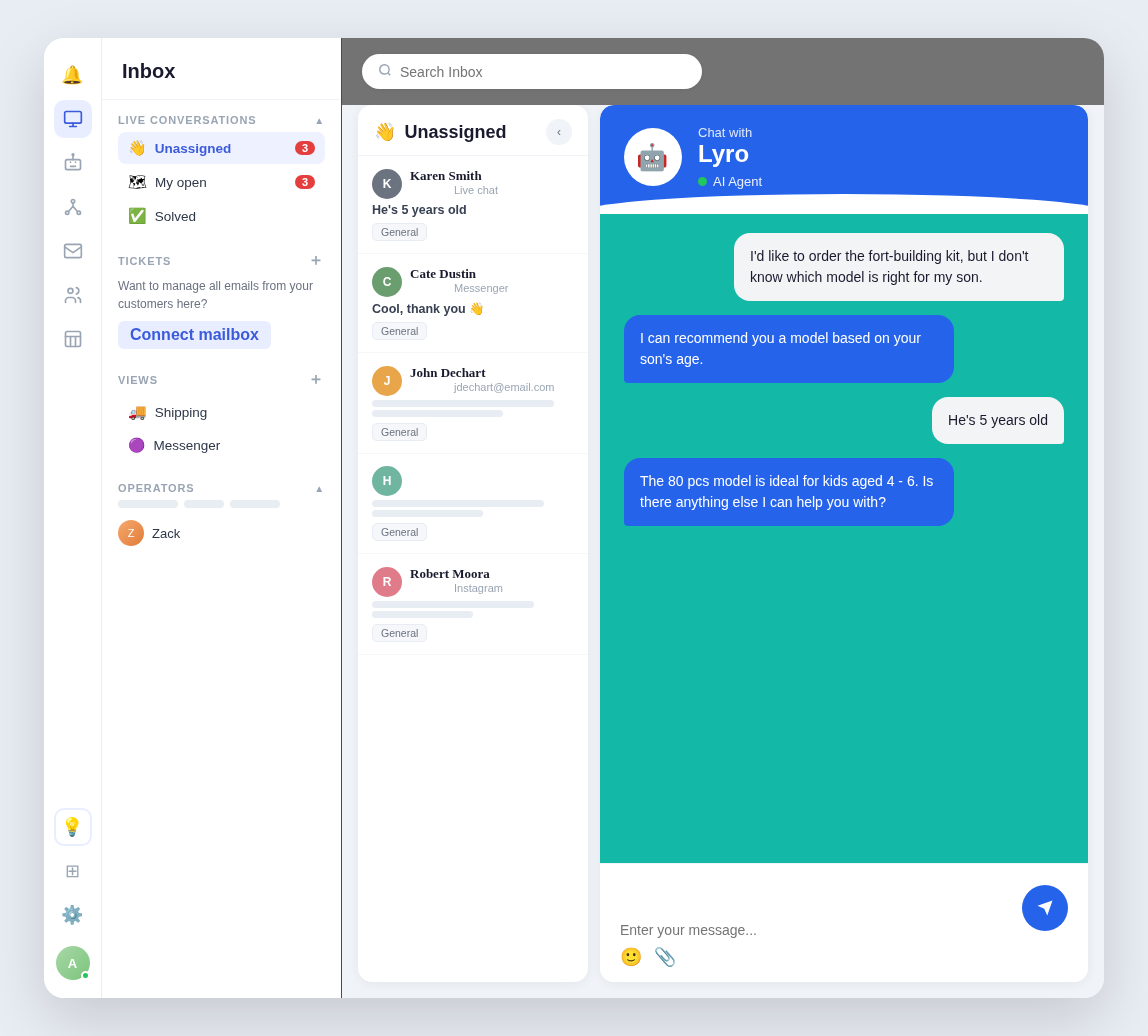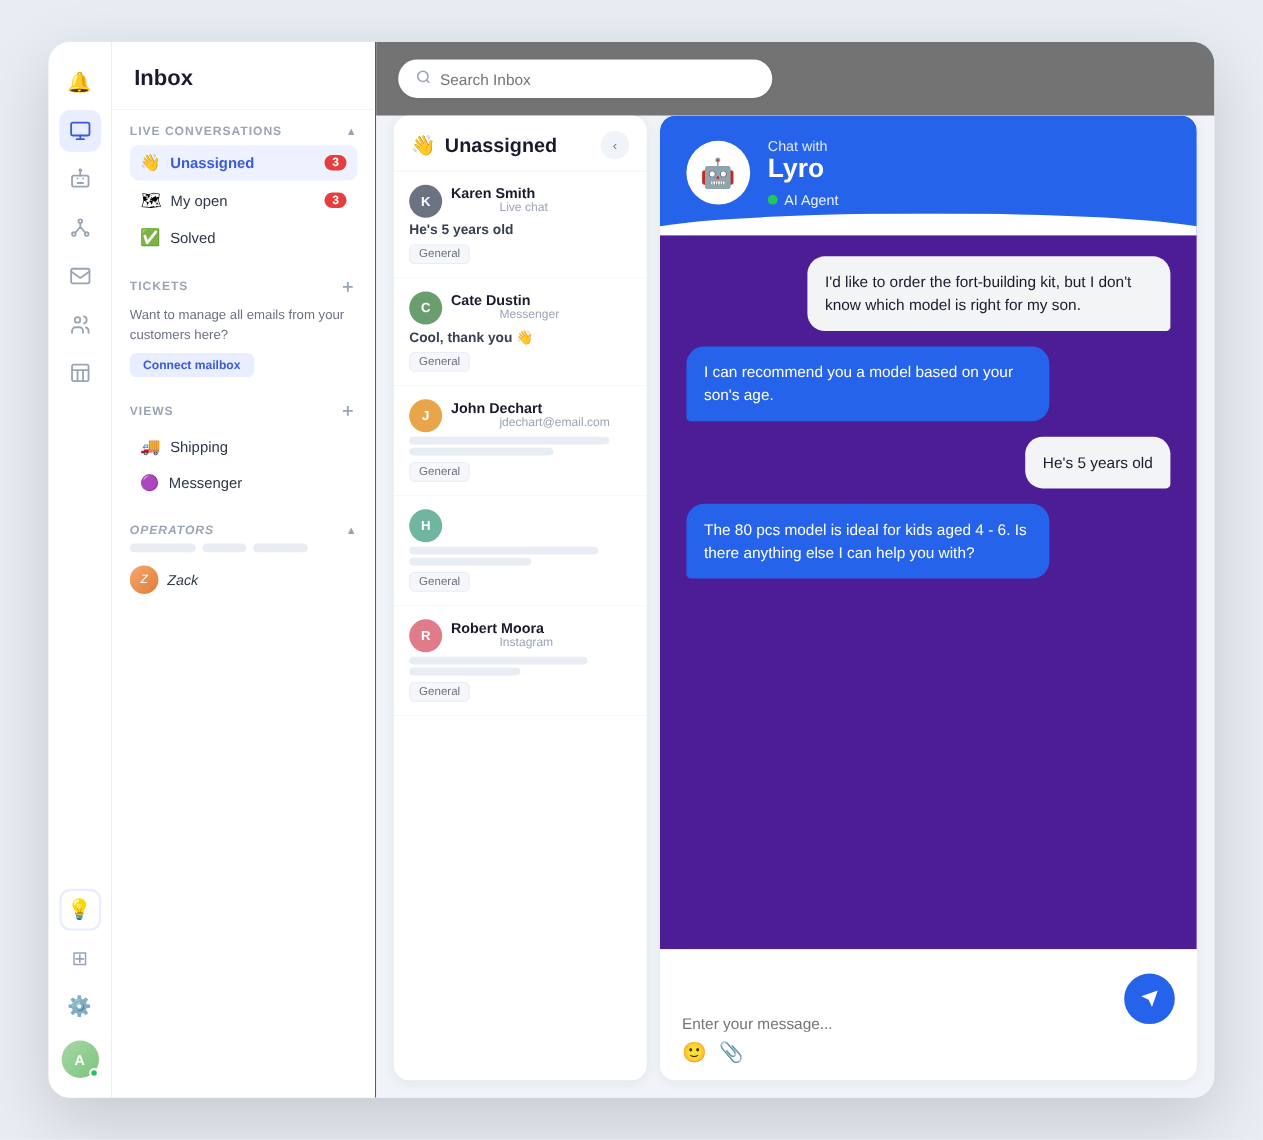--- a/index.html
+++ b/index.html
@@ -160,33 +160,32 @@
     .connect-mailbox-text {
       font-size: 12px;
       color: #6b7280;
       line-height: 1.5;
       margin-bottom: 8px;
     }
     .connect-mailbox-btn {
       display: inline-block;
       background: #e8edff;
       color: #3b5bdb;
-      font-size: 11px;
+      font-size: 16px;
       font-weight: 600;
       padding: 5px 12px;
       border-radius: 6px;
       cursor: pointer;
       border: none;
     }
     .views-section {
       padding: 10px 16px;
     }
     .operators-section {
       padding: 10px 16px;
-      font-style: italic;
     }
     .operators-placeholder {
       display: flex;
       gap: 6px;
       margin-bottom: 8px;
     }
     .placeholder-bar {
       height: 8px;
       border-radius: 4px;
       background: #e8ecf3;
@@ -323,20 +322,21 @@
       flex-shrink: 0;
     }
     .conv-info {
       flex: 1;
       min-width: 0;
     }
     .conv-name {
       font-size: 13px;
       font-weight: 600;
       color: #1a1a2e;
+      font-family: Liberation Serif, serif;
     }
     .conv-channel {
       font-size: 11px;
       color: #9aa5b4;
       margin-bottom: 3px;
       margin-left: 44px;
     }
     .conv-preview {
       font-size: 12.5px;
       color: #374151;
@@ -437,21 +437,21 @@
     }
 
     
     .messages-area {
       flex: 1;
       padding: 20px 24px;
       overflow-y: auto;
       display: flex;
       flex-direction: column;
       gap: 14px;
-      background: #4c1d95;
+      background: #14b8a6;
     }
     .message-bubble {
       max-width: 75%;
       padding: 13px 16px;
       border-radius: 16px;
       font-size: 14px;
       line-height: 1.5;
     }
     .message-bubble.received {
       background: #f3f4f6;

